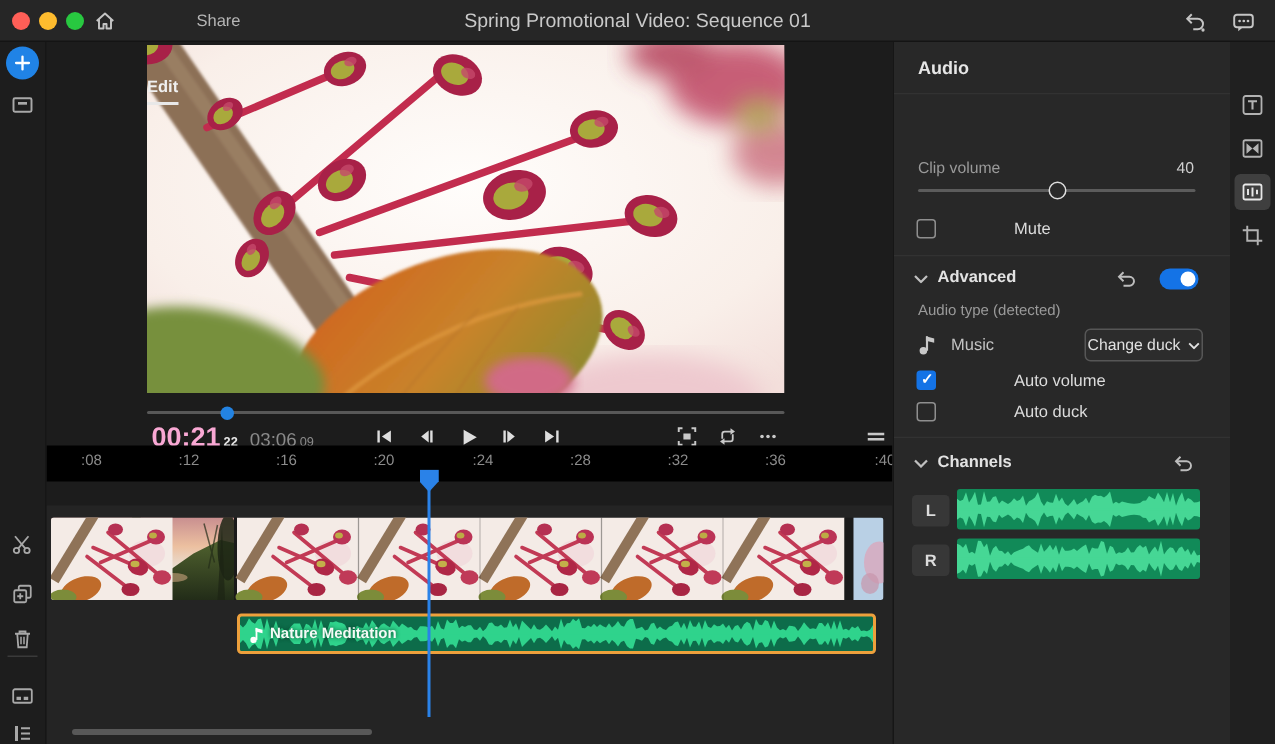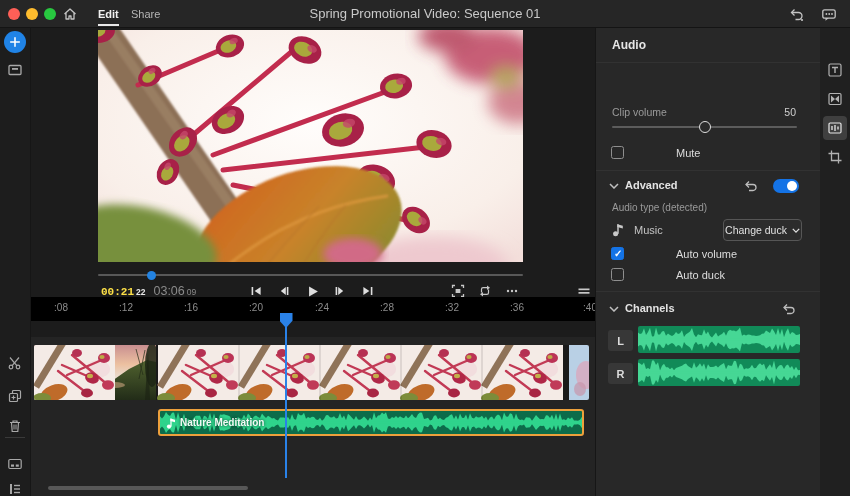--- a/index.html
+++ b/index.html
@@ -6,21 +6,21 @@
   html,body { background:#000; }
   body { font-family:"Liberation Sans", sans-serif; }
   .app { position:relative; width:850px; height:496px; background:#1e1e1e; overflow:hidden; color:#d4d4d4; font-size:11px; }
   .abs { position:absolute; }
   svg { display:block; }
 
   
   .topbar { position:absolute; left:0; top:0; width:850px; height:28px; background:#262626; border-bottom:1px solid #141414; z-index:30; }
   .traffic { position:absolute; top:8px; width:12px; height:12px; border-radius:50%; }
   .tab { position:absolute; top:0; height:28px; line-height:28px; font-size:11px; cursor:default; }
-  .tab.active { color:#f0f0f0; font-weight:bold; }
+  .tab.active { color:#f0f0f0; font-weight:bold;margin-top:44px; }
   .tab.active::after { content:""; position:absolute; left:0; right:0; bottom:2px; height:2px; background:#e8e8e8; }
   .tab.inactive { color:#b5b5b5; }
   .win-title { position:absolute; left:0; right:0; top:0; height:28px; line-height:28px; text-align:center; color:#c9c9c9; font-size:13px; pointer-events:none; }
   .topbtn { position:absolute; top:7px; width:16px; height:16px; color:#c4c4c4; }
 
   
   .leftbar { position:absolute; left:0; top:28px; width:30px; height:468px; background:#1d1d1d; z-index:20; }
   .sidebtn { position:absolute; left:7px; width:16px; height:16px; color:#a8a8a8; }
   .addbtn { position:absolute; left:4px; top:3px; width:22px; height:22px; border-radius:50%; background:#2083e6; display:flex; align-items:center; justify-content:center; color:#fff; }
   .side-divider { position:absolute; left:5px; width:20px; height:1px; background:#3a3a3a; }
@@ -30,21 +30,21 @@
   .rbtn { position:absolute; left:7px; width:16px; height:16px; color:#b2b2b2; }
   .rbtn-sel-bg { position:absolute; left:3px; width:24px; height:24px; border-radius:4px; background:#3f3f3f; }
 
   
   .center { position:absolute; left:30px; top:28px; width:565px; height:468px; background:#1c1c1c; border-left:1px solid #161616; overflow:hidden; }
   .preview-svg { position:absolute; left:67px; top:2px; }
   .scrub-track { position:absolute; left:67px; top:243px; width:425px; height:8px; }
   .scrub-line { position:absolute; left:0; top:3px; width:100%; height:2px; background:#585858; border-radius:1px; }
   .scrub-dot { position:absolute; left:49px; top:0; width:9px; height:9px; border-radius:50%; background:#2383e2; }
   .timecode { position:absolute; left:70px; top:251px; height:24px; line-height:24px; white-space:nowrap; }
-  .tc-cur { color:#fde047; font-size:11px; font-weight:bold;font-family:Liberation Mono, monospace; }
+  .tc-cur { color:#f9a8d4; font-size:18px; font-weight:bold; }
   .tc-fr { font-size:8.5px; font-weight:bold; color:#e8e8e8; margin-left:2px; }
   .tc-tot { color:#8a8a8a; font-size:12.5px; margin-left:8px; }
   .tc-fr2 { font-size:8.5px; color:#8a8a8a; margin-left:2px; }
   .tbtn { position:absolute; top:251px; width:24px; height:24px; color:#dedede; display:flex; align-items:center; justify-content:center; }
   .tbtn.small { color:#c8c8c8; }
 
   
   .tl-ruler { position:absolute; left:0; top:269px; width:565px; height:24px; background:#000000;padding-left:47px; }
   .tick { position:absolute; top:5px; width:30px; text-align:center; font-size:10px; color:#8c8c8c; }
   .tl-body { position:absolute; left:0; top:309px; width:565px; height:159px; background:#242424; }
@@ -444,21 +444,21 @@
     <div class="playhead-line"></div>
 
     <div class="hscroll"></div>
   </div>
 
   <div class="panel">
     <div class="panel-title">Audio</div>
     <div class="panel-hr" style="top:34px"></div>
 
     <span class="flabel" style="left:16px; top:78px">Clip volume</span>
-    <span class="fvalue" style="top:78px">50</span>
+    <span class="fvalue" style="top:78px">40</span>
     <div class="slider-track"></div>
     <div class="slider-handle"></div>
     <div class="cb" style="left:15px; top:118px"></div>
     <span class="cb-label" style="left:36px; top:119px">Mute</span>
     <div class="panel-hr" style="top:142px"></div>
 
     <div class="sec-head" style="top:146px">
       <svg class="sec-chev" width="10" height="6" viewBox="0 0 10 6">
           <polyline points="1,1 5,5 9,1" fill="none" stroke="currentColor" stroke-width="1.5"></polyline>
         </svg>

